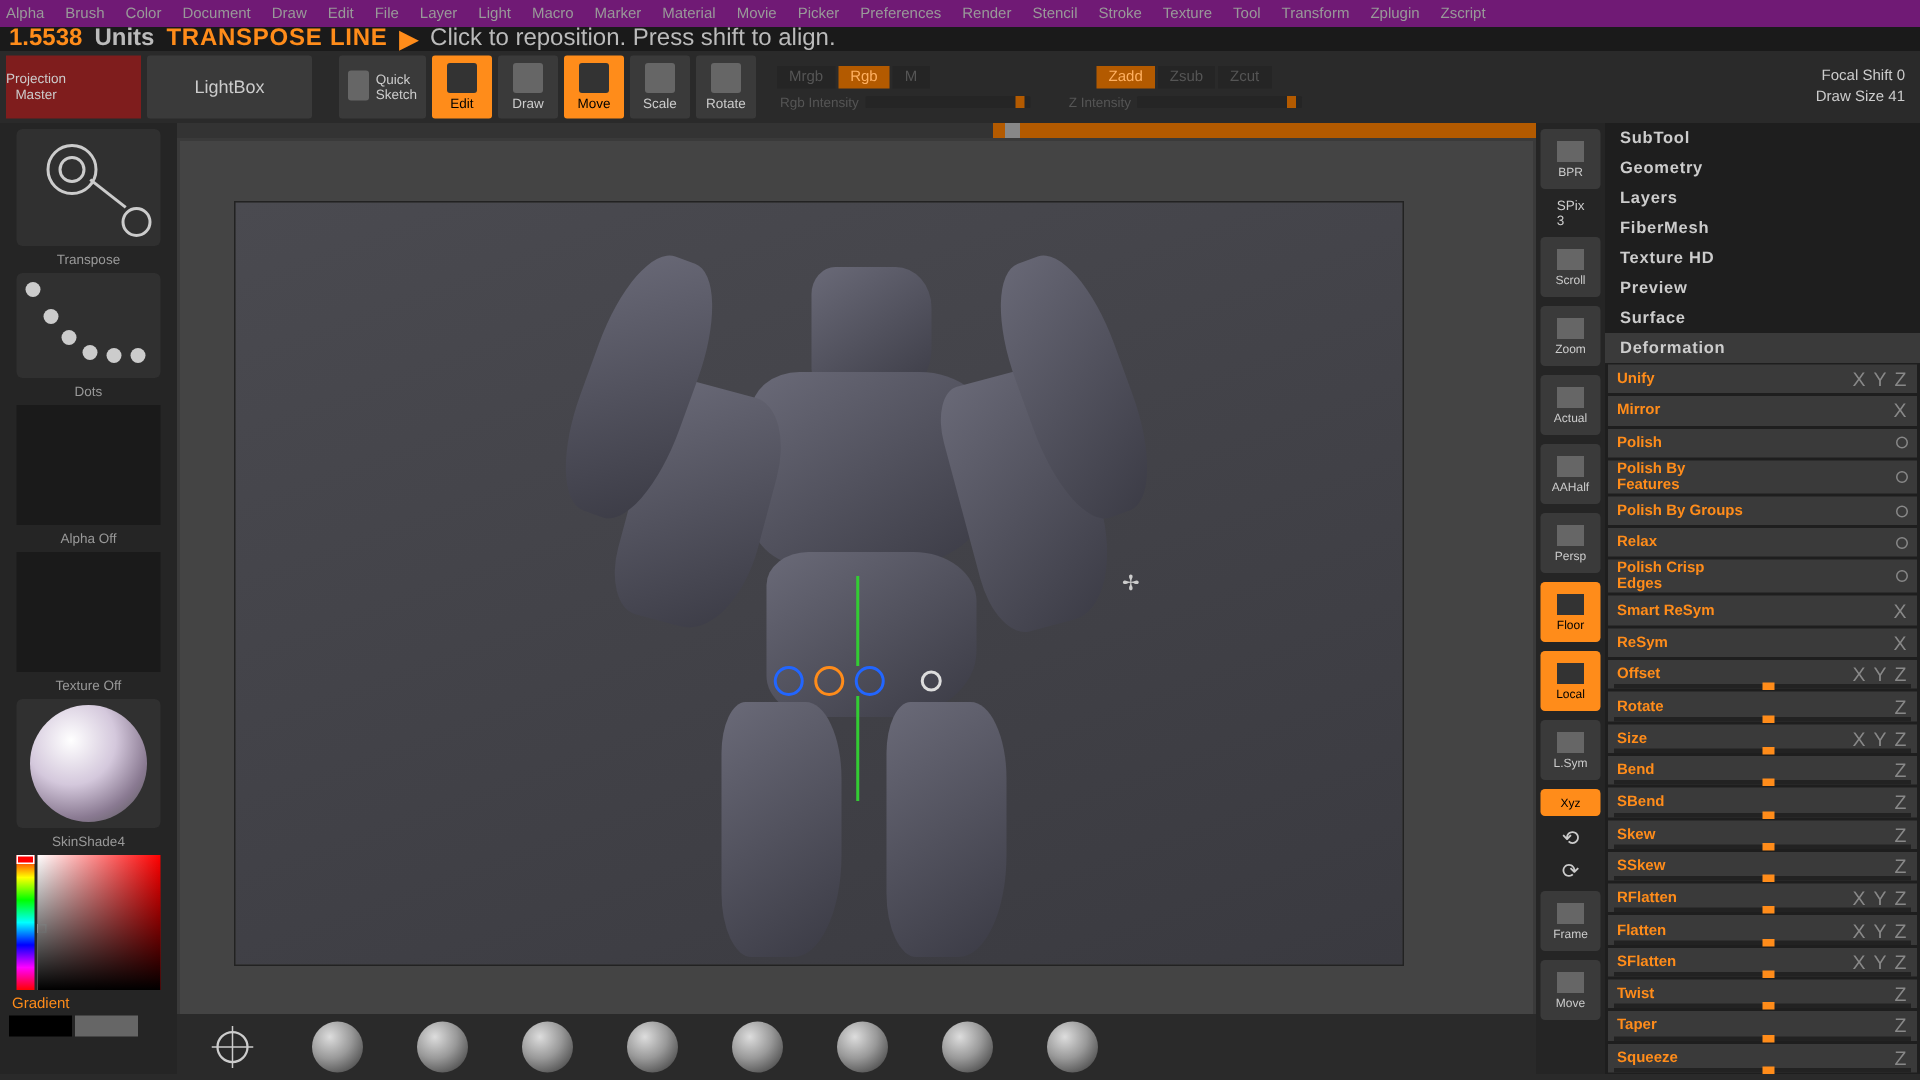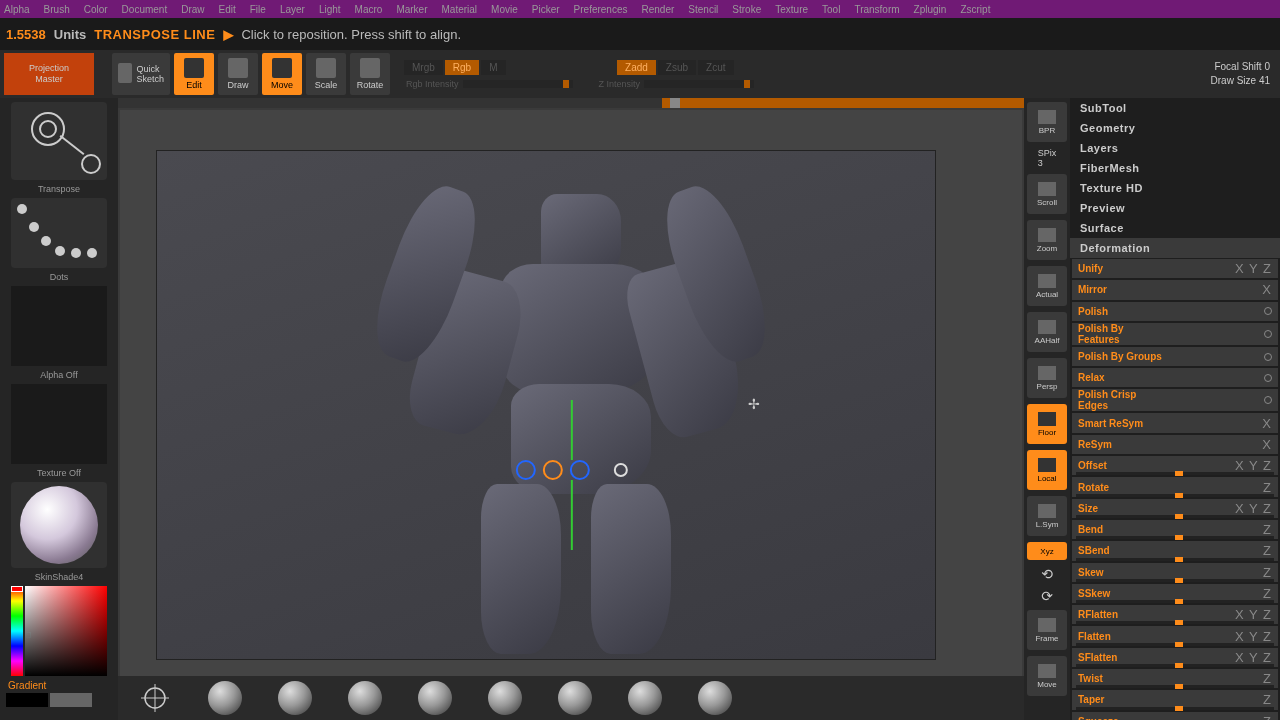--- a/index.html
+++ b/index.html
@@ -3,35 +3,35 @@
 <meta charset="utf-8">
 <style>
 * { margin: 0; padding: 0; box-sizing: border-box; font-family: Arial, sans-serif; user-select: none; }
 body { background: #2a2a2a; width: 1280px; height: 720px; overflow: hidden; color: #aaa; font-size: 10px; }
 
 
 .menubar { height: 18px; background: #701a75; display: flex; align-items: center; padding: 0 4px; gap: 14px; }
 .menubar span { color: #999; font-size: 10px; cursor: pointer; }
 
 
-.statusbar { height: 32px; background: #1a1a1a; display: flex; align-items: center; padding: 0 6px; gap: 8px; font-size: 13px; }
+.statusbar { height: 16px; background: #1a1a1a; display: flex; align-items: center; padding: 0 6px; gap: 8px; font-size: 16px; }
 .status-value { color: #ff8c1a; font-weight: bold; }
 .status-units { color: #bbb; font-weight: bold; }
 .status-mode { color: #ff8c1a; font-weight: bold; letter-spacing: 0.5px; }
 .status-hint { color: #bbb; }
 .status-arrow { color: #ff8c1a; font-weight: bold; }
 
 
 .toolbar { height: 48px; background: #2a2a2a; display: flex; align-items: center; padding: 0 4px; gap: 4px; position:relative; }
 .tool-btn { background: #3a3a3a; color: #ccc; border-radius: 2px; display: flex; flex-direction: column; align-items: center; justify-content: center; font-size: 9px; cursor: pointer; padding: 2px 6px; height: 42px; }
 .tool-btn.wide { width: 90px; }
 .tool-btn.orange { background: #ff8c1a; color: #000; }
 .tool-btn .icon { width: 20px; height: 20px; background: #666; margin-bottom: 2px; border-radius: 2px; }
 .tool-btn.orange .icon { background: #333; }
-.proj-master { width:90px; height:42px; background:#c2410c; display:flex; align-items:center; justify-content:center; flex-direction:column; font-size:9px; color:#ccc; line-height:11px;}
+.proj-master { width:90px; height:42px; background:#7f1d1d; display:flex; align-items:flex-start; justify-content:center; flex-direction:column; font-size:9px; color:#ccc; line-height:11px;}
 
 
 .rgbrow { display:flex; align-items:center; gap:2px; margin-left:10px; }
 .rgbrow .seg { padding:2px 8px; font-size:10px; color:#555; background:#252525; }
 .rgbrow .seg.on { background:#b35a00; color:#ffb060; }
 .slider-label { font-size:9px; color:#555; margin-left:2px; }
 .mini-slider { width:110px; height:8px; background:#252525; position:relative; border-radius:1px;}
 .mini-slider .knob { position:absolute; top:0; width:6px; height:8px; background:#b35a00; }
 
 
@@ -143,20 +143,23 @@
   <span class="status-mode">TRANSPOSE LINE</span>
   <span class="status-arrow">▶</span>
   <span class="status-hint">Click to reposition. Press shift to align.</span>
 </div>
 
 <div class="toolbar">
   <div class="proj-master">
       <span style="white-space:pre;text-align:center;">Projection
 Master</span>
     </div>
+  <div class="tool-btn wide" style="width:110px;">
+      <span style="font-size:12px;">LightBox</span>
+    </div>
   <div style="width:10px;"></div>
   <div class="tool-btn" style="width:58px; flex-direction:row; gap:4px;">
       <div class="icon"></div>
       <span style="white-space:pre; line-height:10px;">Quick
 Sketch</span>
     </div>
   <div class="tool-btn orange" style="width:40px;">
       <div class="icon"></div>
       <span>Edit</span>
     </div>

